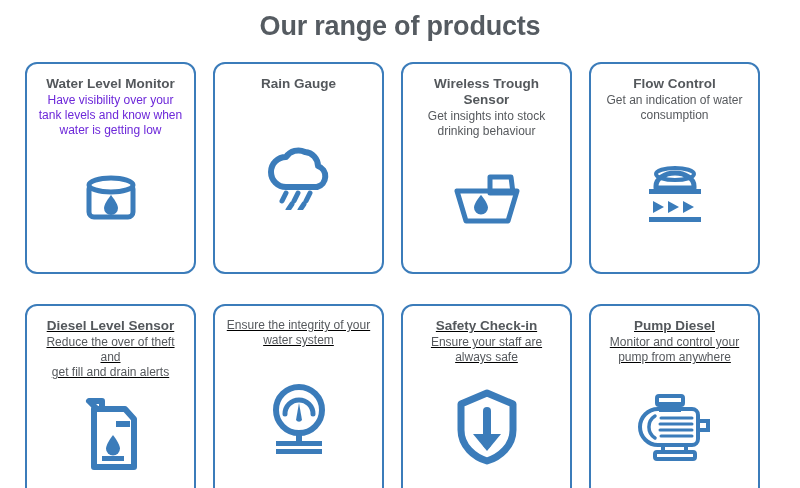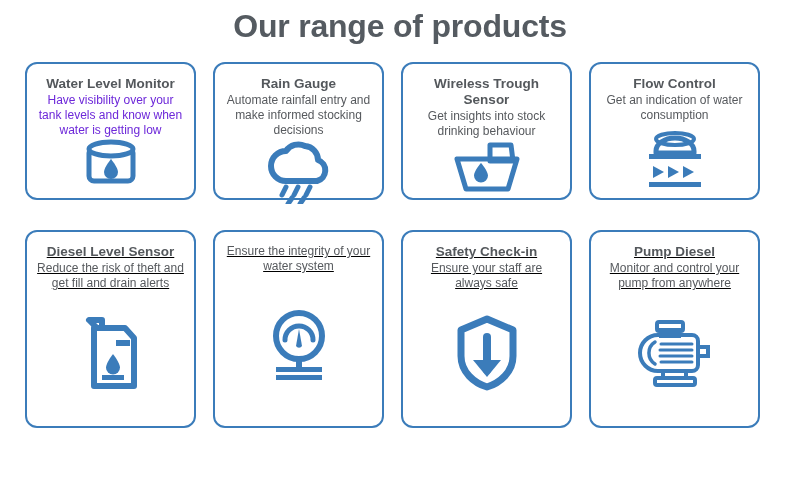--- a/index.html
+++ b/index.html
@@ -14,21 +14,21 @@
     overflow: hidden;
   }
   .page {
     position: relative;
     width: 800px;
     height: 488px;
     background: #ffffff;
   }
   .page-title {
     text-align: center;
-    font-size: 32px;
+    font-size: 27px;
     font-weight: bold;
     color: #555b61;
     letter-spacing: -0.2px;
     margin: 0;
     padding-top: 8px;
     height: 44px;
     line-height: 36px;
   }
   .grid {
     position: absolute;
@@ -39,21 +39,21 @@
     flex-direction: column;
     gap: 30px;
   }
   .row {
     display: flex;
     gap: 17px;
   }
   .card {
     box-sizing: border-box;
     width: 171px;
-    height: 138px;
+    height: 212px;
     border: 2px solid #3b7cba;
     border-radius: 12px;
     background: #ffffff;
     padding: 12px 9px 8px 9px;
     display: flex;
     flex-direction: column;
     align-items: center;
   }
   .row.bottom .card {
     height: 198px;
@@ -108,21 +108,20 @@
           <svg width="54" height="50" viewBox="0 0 54 50">
             <rect x="5" y="10" width="44" height="33" rx="5" ry="5" fill="none" stroke="#3b7cba" stroke-width="5"></rect>
             <ellipse cx="27" cy="11" rx="22" ry="7" fill="#ffffff" stroke="#3b7cba" stroke-width="5"></ellipse>
             <path d="M27 21 C27 21 34 29.5 34 34 A7 7 0 0 1 20 34 C20 29.5 27 21 27 21 Z" fill="#3b7cba"></path>
           </svg>
         </div>
       </div>
 
       <div class="card">
         <div class="card-title">Rain Gauge</div>
-        <div class="card-desc">Automate rainfall entry and make informed stocking decisions</div>
         <div class="icon-wrap">
           <svg width="62" height="66" viewBox="0 0 62 66">
             <path d="M37 8 a14 14 0 0 1 13 14 a11 11 0 0 1 -1 21 L18 43 A15 15 0 0 1 18 13 a15 15 0 0 1 19 -5 Z" fill="none" stroke="#3b7cba" stroke-width="6" stroke-linejoin="round"></path>
             <g stroke="#3b7cba" stroke-width="5" stroke-linecap="round">
               <line x1="18" y1="49" x2="14" y2="57"></line>
               <line x1="30" y1="49" x2="26" y2="57"></line>
               <line x1="42" y1="49" x2="38" y2="57"></line>
               <line x1="24" y1="60" x2="20" y2="66"></line>
               <line x1="36" y1="60" x2="32" y2="66"></line>
             </g>
@@ -159,21 +158,21 @@
           </svg>
         </div>
       </div>
 
     </div>
 
     <div class="row bottom">
 
       <div class="card">
         <div class="card-title">Diesel Level Sensor</div>
-        <div class="card-desc">Reduce the risk of theft and
+        <div class="card-desc">Reduce the over of theft and
 get fill and drain alerts</div>
         <div class="icon-wrap">
           <svg width="60" height="74" viewBox="0 0 60 74">
             <path d="M16 12 L8 4 L21 4 L21 12" fill="none" stroke="#3b7cba" stroke-width="6" stroke-linejoin="round"></path>
             <path d="M13 12 L44 12 L53 22 L53 70 L13 70 Z" fill="none" stroke="#3b7cba" stroke-width="6" stroke-linejoin="round"></path>
             <rect x="35" y="24" width="14" height="6" fill="#3b7cba"></rect>
             <path d="M32 38 C32 38 39 47 39 51.5 A7 7 0 0 1 25 51.5 C25 47 32 38 32 38 Z" fill="#3b7cba"></path>
             <rect x="21" y="59" width="22" height="5" fill="#3b7cba"></rect>
           </svg>
         </div>

